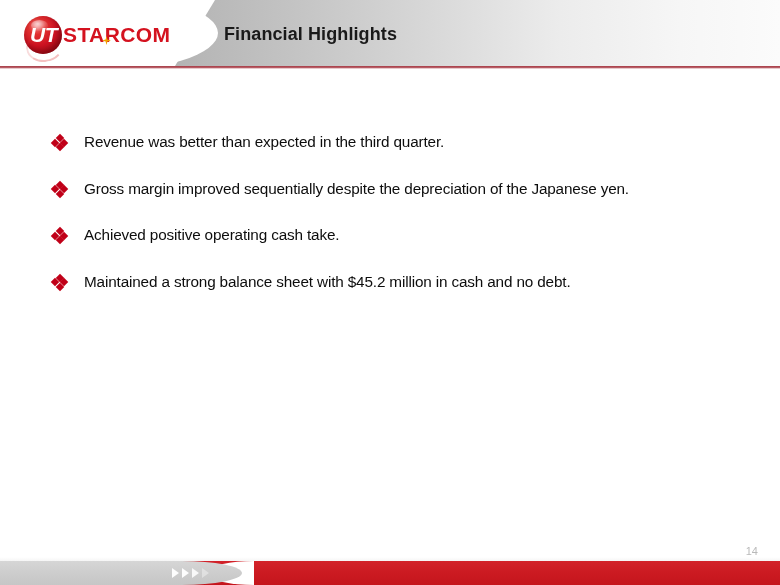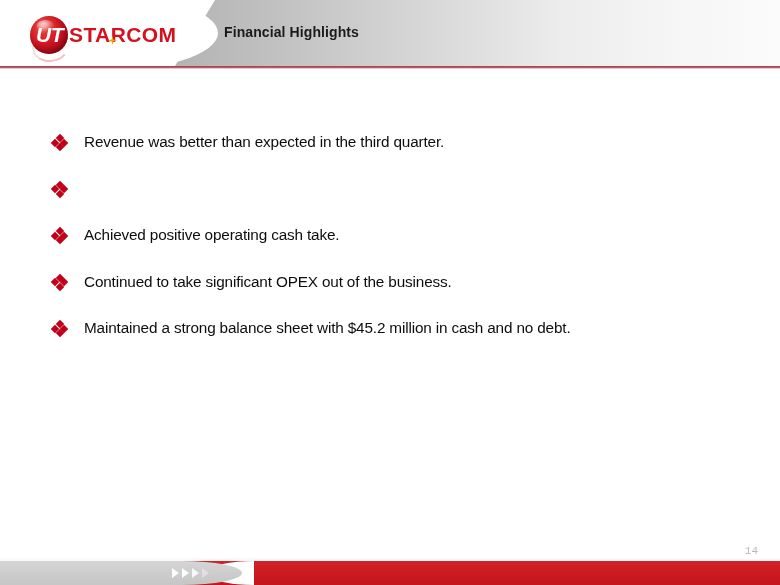--- a/index.html
+++ b/index.html
@@ -78,21 +78,21 @@
     left: 0;
     top: 68px;
     width: 780px;
     height: 1px;
     background: #e8c9cc;
   }
 
   
   .logo {
     position: absolute;
-    left: 30px;
+    left: 24px;
     top: 15px;
     width: 170px;
     height: 40px;
   }
   .logo-sphere {
     position: absolute;
     left: 0px;
     top: 1px;
     width: 38px;
     height: 38px;
@@ -155,21 +155,21 @@
     background: #f0a000;
     clip-path: polygon(50% 0%, 60% 40%, 100% 50%, 60% 60%, 50% 100%, 40% 60%, 0% 50%, 40% 40%);
   }
 
   .header-title {
     position: absolute;
     left: 224px;
     top: 24px;
     font-family: "Liberation Sans", sans-serif;
     font-weight: bold;
-    font-size: 14px;
+    font-size: 18px;
     color: #1a1a1a;
     letter-spacing: 0.1px;
   }
 
   
   .body {
     position: absolute;
     left: 0;
     top: 82px;
     width: 780px;
@@ -213,21 +213,21 @@
     line-height: 22px;
     letter-spacing: -0.15px;
     white-space: nowrap;
   }
 
   
   .page-number {
     position: absolute;
     right: 22px;
     top: 545px;
-    font-family: Liberation Mono, monospace;
+    font-family: Liberation Sans, sans-serif;
     font-size: 11px;
     color: #b9b9b9;
   }
   .footer {
     position: absolute;
     left: 0;
     top: 561px;
     width: 780px;
     height: 24px;
     overflow: hidden;
@@ -327,41 +327,33 @@
         <span class="bullet-text">Revenue was better than expected in the third quarter.</span>
       </div>
 
       <div class="bullet-row">
         <span class="bullet-icon">
           <i class="d-top"></i>
             <i class="d-left"></i>
             <i class="d-right"></i>
             <i class="d-bottom"></i>
         </span>
+        <span class="bullet-text">Gross margin improved sequentially despite the depreciation of the Japanese yen.</span>
       </div>
 
       <div class="bullet-row">
         <span class="bullet-icon">
           <i class="d-top"></i>
             <i class="d-left"></i>
             <i class="d-right"></i>
             <i class="d-bottom"></i>
         </span>
         <span class="bullet-text">Achieved positive operating cash take.</span>
       </div>
 
-      <div class="bullet-row">
-        <span class="bullet-icon">
-          <i class="d-top"></i>
-            <i class="d-left"></i>
-            <i class="d-right"></i>
-            <i class="d-bottom"></i>
-        </span>
-        <span class="bullet-text">Continued to take significant OPEX out of the business.</span>
-      </div>
 
       <div class="bullet-row">
         <span class="bullet-icon">
           <i class="d-top"></i>
             <i class="d-left"></i>
             <i class="d-right"></i>
             <i class="d-bottom"></i>
         </span>
         <span class="bullet-text">Maintained a strong balance sheet with $45.2 million in cash and no debt.</span>
       </div>

